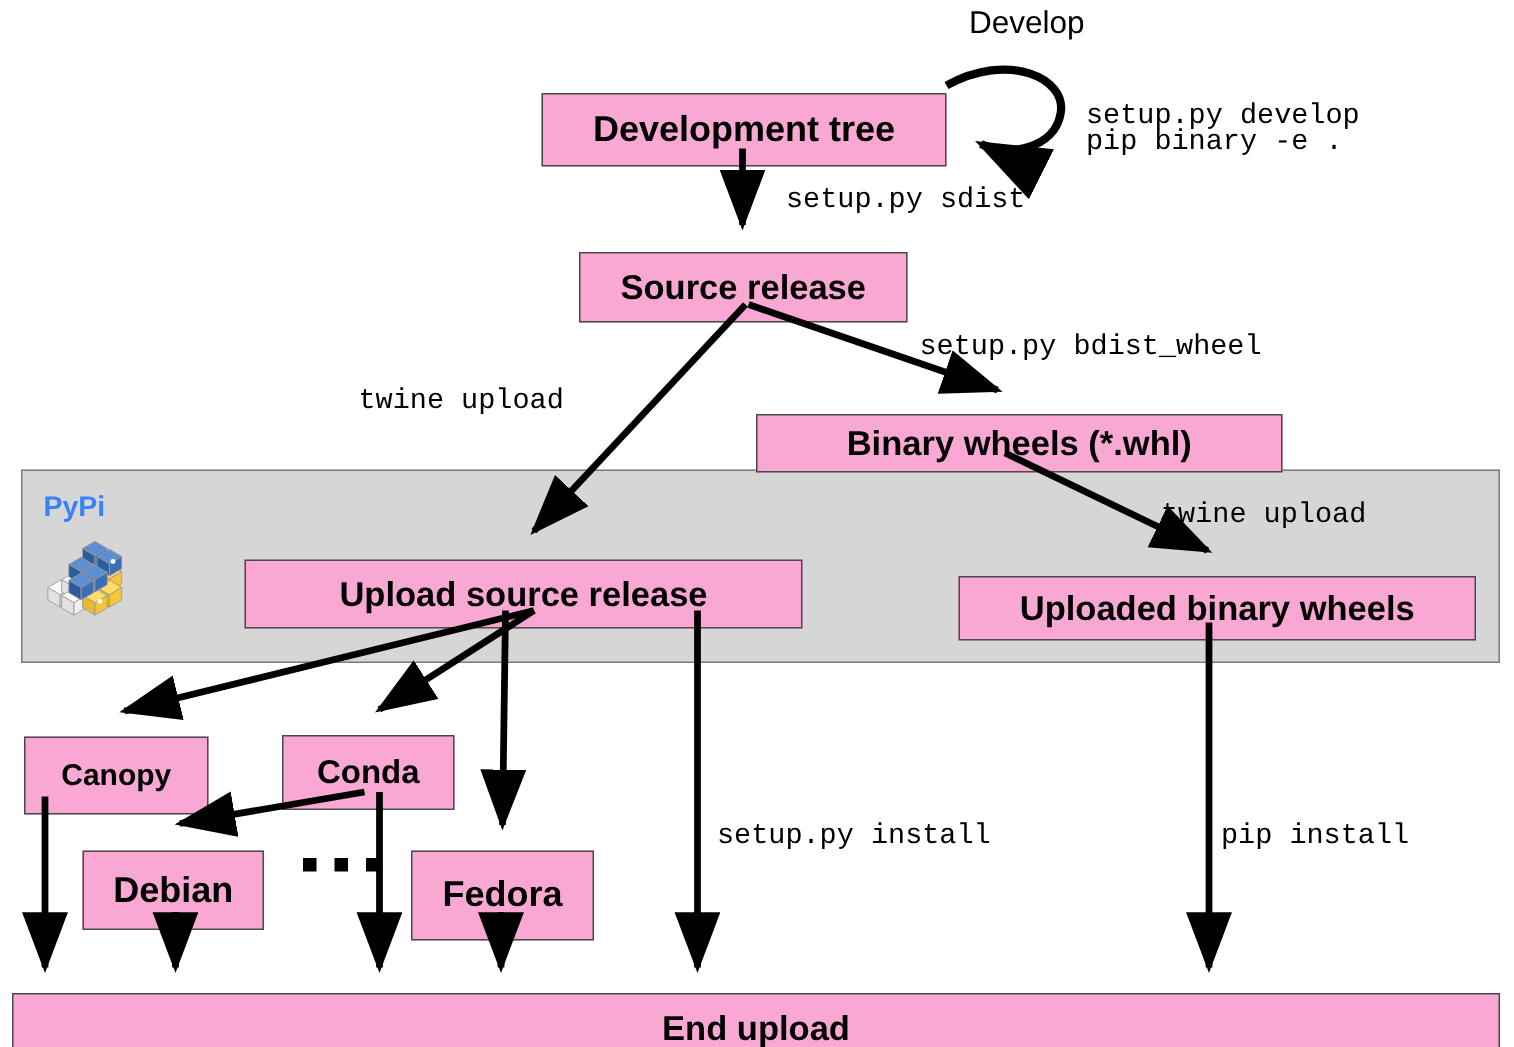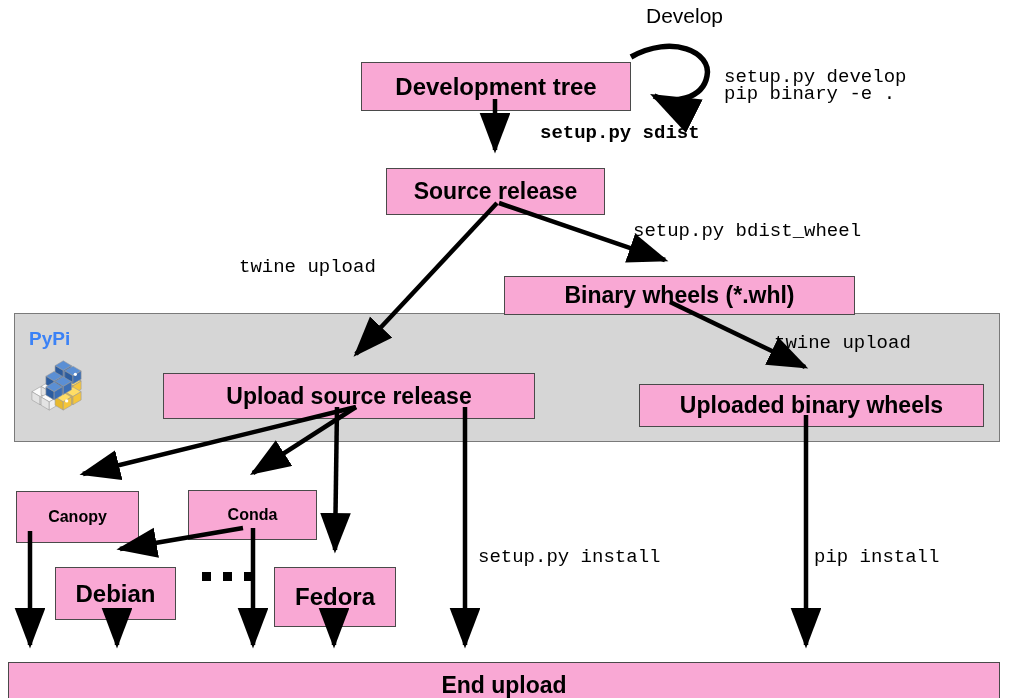--- a/index.html
+++ b/index.html
@@ -189,45 +189,45 @@
   <div class="node" style="left:361px; top:50px; width:270px; height:49px; font-size:24px;">Development  tree</div>
 
   <div class="node" style="left:386px; top:156px; width:219px; height:47px; font-size:23px;">Source release</div>
 
   <div class="node" style="left:504px; top:264px; width:351px; height:39px; font-size:23px;">Binary wheels (*.whl)</div>
 
   <div class="node" style="left:163px; top:361px; width:372px; height:46px; font-size:23px;">Upload source release</div>
 
   <div class="node" style="left:639px; top:372px; width:345px; height:43px; font-size:23px;">Uploaded binary wheels</div>
 
-  <div class="node" style="left:16px; top:479px; width:123px; height:52px; font-size:16px;">Canopy</div>
-
-  <div class="node" style="left:188px; top:478px; width:129px; height:50px; font-size:16px;">Conda</div>
+  <div class="node" style="left:16px; top:479px; width:123px; height:52px; font-size:20px;">Canopy</div>
+
+  <div class="node" style="left:188px; top:478px; width:115px; height:50px; font-size:22px;">Conda</div>
 
   <div class="node" style="left:55px; top:555px; width:121px; height:53px; font-size:24px;">Debian</div>
 
   <div class="node" style="left:274px; top:555px; width:122px; height:60px; font-size:24px;">Fedora</div>
 
   <div class="node" style="left:8px; top:650px; width:992px; height:46px; font-size:23px;">End upload</div>
 
   <div class="ellipsis-dots" style="left:202px; top:572px;">
     <i></i>
       <i></i>
       <i></i>
   </div>
 
   <div class="plain-label" style="left:646px; top:4px; font-size:21px;">Develop</div>
 
   <div class="mono-label" style="left:724px; top:66px;">setup.py develop</div>
 
   <div class="mono-label" style="left:724px; top:83px;">pip binary -e .</div>
 
-  <div class="mono-label" style="left:540px; top:122px;font-weight:bold;">setup.py sdist</div>
-
-  <div class="mono-label" style="left:613px; top:220px;margin-left:20px;">setup.py bdist_wheel</div>
+  <div class="mono-label" style="left:524px; top:122px;">setup.py sdist</div>
+
+  <div class="mono-label" style="left:613px; top:220px;">setup.py bdist_wheel</div>
 
   <div class="mono-label" style="left:239px; top:256px;">twine upload</div>
 
   <div class="mono-label" style="left:774px; top:332px;">twine upload</div>
 
   <div class="mono-label" style="left:478px; top:546px;">setup.py install</div>
 
   <div class="mono-label" style="left:814px; top:546px;">pip install</div>
 
 </div>

